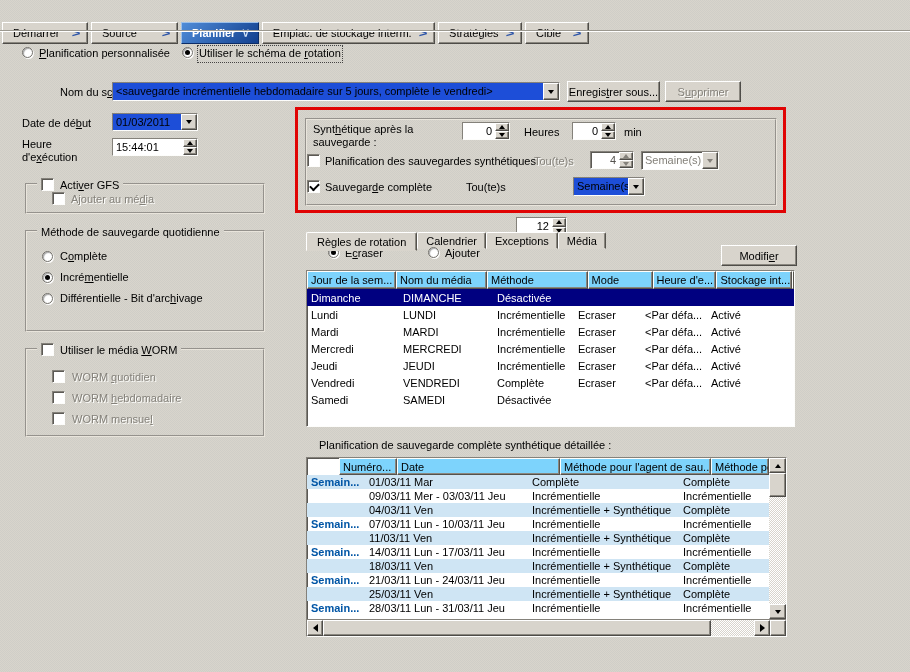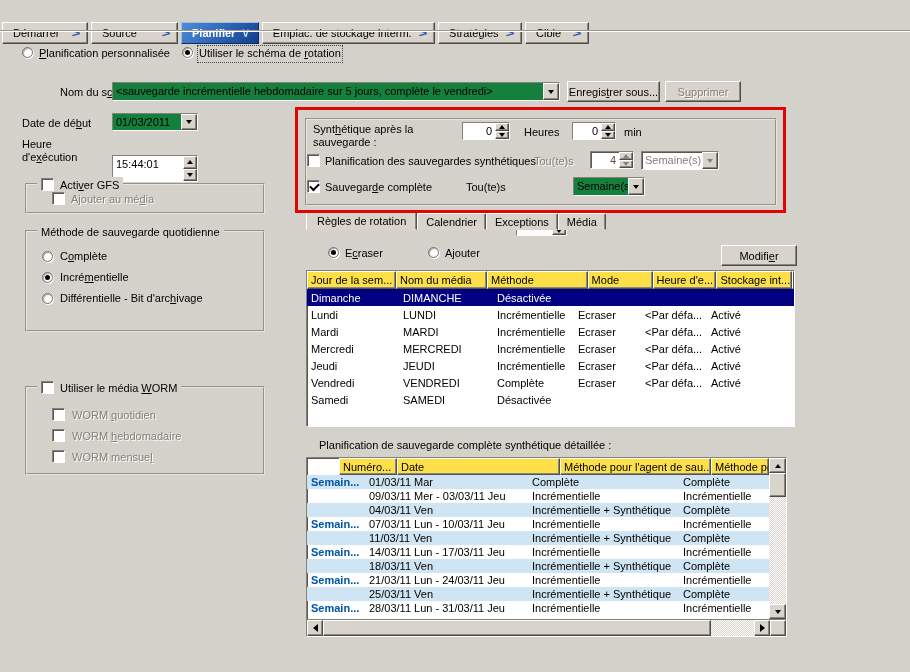--- a/index.html
+++ b/index.html
@@ -53,21 +53,21 @@
     border-left:2px solid #000; border-bottom:2px solid #000; transform:rotate(-45deg); }
   .focusbox { outline:1px dotted #444; outline-offset:1px; }
   .lbl { position:absolute; white-space:nowrap; }
 
   
   .btn { position:absolute; display:flex; align-items:center; justify-content:center; cursor:pointer; white-space:nowrap; }
   .btn.disabled { cursor:default; }
 
   
   .combo { position:absolute; display:flex; }
-  .combo .ctext { flex:1; background:#15803d; padding:2px 3px 0; white-space:nowrap; overflow:hidden; }
+  .combo .ctext { flex:1; background:#1d4ed8; padding:2px 3px 0; white-space:nowrap; overflow:hidden; }
   .combo .cbtn { width:16px; display:flex; align-items:center; justify-content:center; cursor:pointer; }
   .combo.disabled .ctext { background:transparent; color:#84817a; text-shadow:1px 1px 0 #fdfdfb; }
   .spinner { position:absolute; display:flex; }
   .spinner .stext { flex:1; background:#fff; padding:2px 3px 0; white-space:nowrap; overflow:hidden; text-align:right; }
   .spinner .stext.l { text-align:left; }
   .spinner.disabled .stext { background:transparent; color:#55534e; }
   .spinbtns { width:14px; display:flex; flex-direction:column; }
   .spinbtns .sb { flex:1; display:flex; align-items:center; justify-content:center; cursor:pointer; }
   .tri-up { width:0; height:0; border:3px solid transparent; border-top:none; border-bottom:4px solid #000; }
   .tri-down { width:0; height:0; border:3px solid transparent; border-bottom:none; border-top:4px solid #000; }
@@ -76,29 +76,29 @@
 
   
   .redbox { position:absolute; left:295px; top:107px; width:491px; height:106px;
     border:3px solid #e00404; z-index:6; pointer-events:none; }
 
   
   .optlist { position:absolute; display:flex; flex-direction:column; gap:9px; }
   .opt { display:flex; align-items:center; gap:7px; white-space:nowrap; cursor:pointer; }
 
   
-  .rtabs { position:absolute; left:306px; top:211px; height:19px; display:flex; align-items:flex-end; }
+  .rtabs { position:absolute; left:306px; top:232px; height:19px; display:flex; }
   .rtab { height:17px; padding:0 8px; display:flex; align-items:center; cursor:pointer; white-space:nowrap;
     background:#d8d4cc; border:1px solid; border-color:#fff #55524c #d8d4cc #fff;
     border-radius:2px 2px 0 0; box-shadow:inset -1px 0 0 #8a877f; }
   .rtab.active { height:19px; padding:0 10px; position:relative; z-index:2; }
 
   
   .rules-table { position:absolute; left:306px; top:270px; width:489px; height:157px; background:#fff; overflow:hidden; }
-  .hcell { background:#fde047; border:1px solid; border-color:#fffefb #55524c #55524c #fffefb;
+  .hcell { background:#7dd3fc; border:1px solid; border-color:#fffefb #55524c #55524c #fffefb;
     box-shadow:inset -1px -1px 0 #8a877f; display:flex; align-items:center;
     padding:0 3px; white-space:nowrap; overflow:hidden; cursor:pointer; }
   .rt-header { display:flex; height:18px; }
   .rt-header::after { content:""; flex:1; background:#d8d4cc; border:1px solid;
     border-color:#fffefb #55524c #55524c #fffefb; box-shadow:inset -1px -1px 0 #8a877f; }
   .rt-header div:nth-of-type(1){width:92px} .rt-header div:nth-of-type(2){width:94px}
   .rt-header div:nth-of-type(3){width:104px} .rt-header div:nth-of-type(4){width:67px}
   .rt-header div:nth-of-type(5){width:66px} .rt-header div:nth-of-type(6){width:78px}
   .rt-row { display:flex; height:17px; align-items:center; cursor:default; }
   .rt-row.selected { background:#000080; color:#fff; }
@@ -199,21 +199,21 @@
 
   <span class="lbl" style="left:22px; top:117px;">Date de dé<u>b</u>ut</span>
   <div class="combo sunken" style="left:112px; top:113px; width:86px; height:18px;">
     <span class="ctext">01/03/2011</span>
     <span class="cbtn raised">
         <span class="tri-down"></span>
       </span>
   </div>
   <span class="lbl" style="left:22px; top:138px;">Heure</span>
   <span class="lbl" style="left:22px; top:151px;">d'e<u>x</u>écution</span>
-  <div class="spinner sunken" style="left:112px; top:138px; width:86px; height:27px;margin-top:17px;">
+  <div class="spinner sunken" style="left:112px; top:138px; width:86px; height:18px;">
     <span class="stext l">15:44:01</span>
     <span class="spinbtns">
       <span class="sb raised">
           <span class="tri-up"></span>
         </span>
       <span class="sb raised">
           <span class="tri-down"></span>
         </span>
     </span>
   </div>
@@ -313,21 +313,21 @@
           <span>Incré<u>m</u>entielle</span>
         </div>
 
         <div class="opt">
           <span class="rc"></span>
           <span>Différentielle - Bit d'arc<u>h</u>ivage</span>
         </div>
       </div>
   </div>
 
-  <div class="gb" style="left:25px; top:348px; width:240px; height:89px;margin-top:38px;">
+  <div class="gb" style="left:25px; top:348px; width:240px; height:89px;">
     <span class="gb-legend">
       <span class="cb sunken"></span>
       <span>Utiliser le média <u>W</u>ORM</span>
     </span>
     <div class="optlist" style="left:25px; top:20px; gap:8px;">
 
         <div class="opt">
           <span class="cb sunken"></span>
           <span class="dis">WORM <u>q</u>uotidien</span>
         </div>

